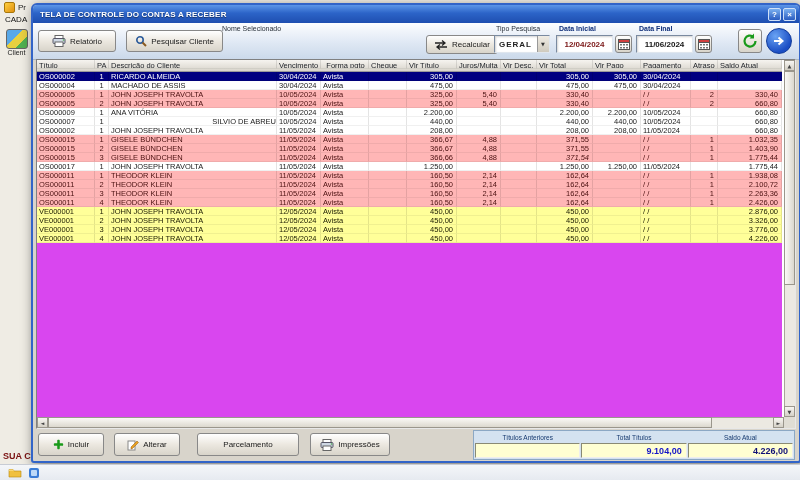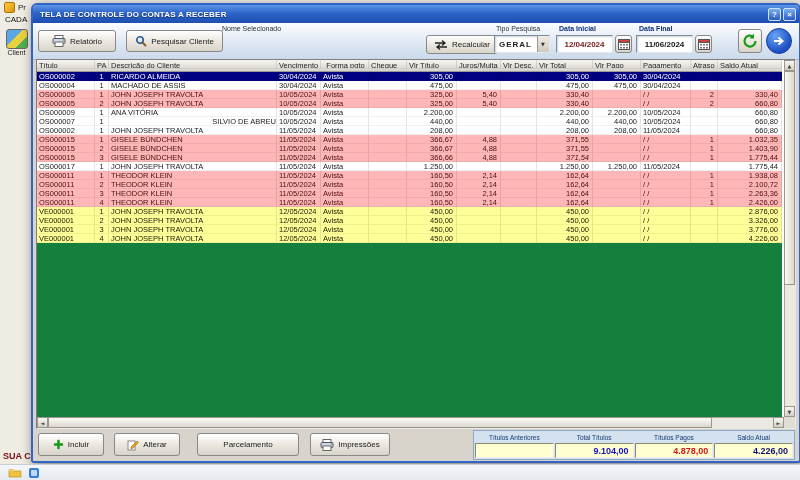--- a/index.html
+++ b/index.html
@@ -54,21 +54,21 @@
   .end-date-label{left:606px;top:2px;}
   .end-date-field{left:603px;top:12px;width:57px;height:18px;}
   .cal2{left:662px;top:12px;width:17px;height:18px;}
   .refresh-button{left:705px;top:6px;width:24px;height:24px;}
   .go-button{left:733px;top:5px;width:26px;height:26px;border-radius:50%;background:radial-gradient(circle at 35% 30%,#6aa4f4,#1b4ec4 70%);border:1px solid #0f3a9a;}
 
   
   .grid{position:absolute;left:3px;right:3px;top:54px;bottom:32px;background:#fff;border:1px solid;border-color:#808080 #e8e8e8 #e8e8e8 #808080;box-sizing:border-box;overflow:hidden;}
   .ghrow{display:flex;height:12px;width:745px;background:linear-gradient(180deg,#f6f4f0,#d8d4cb);border-bottom:1px solid #9a9a9a;box-sizing:border-box;}
   .ghead{font-size:7px;color:#20242a;border-right:1px solid #b0aca2;box-sizing:border-box;padding:1px 0 0 2px;overflow:hidden;white-space:nowrap;height:12px;line-height:10px;}
-  .gbody{position:absolute;top:12px;left:0;width:745px;bottom:11px;overflow:hidden;background:#15803d;}
+  .gbody{position:absolute;top:12px;left:0;width:745px;bottom:11px;overflow:hidden;background:#d946ef;}
   .grow{display:flex;height:9px;}
   .gcell{font-size:7.5px;height:9px;line-height:9px;box-sizing:border-box;padding-left:2px;border-right:1px solid rgba(0,0,0,.10);border-bottom:1px solid rgba(0,0,0,.06);overflow:hidden;white-space:nowrap;}
   .gcell.r{text-align:right;padding-right:3px;padding-left:0;}
   .gcell.c{text-align:center;padding-left:0;}
 
   .vscroll{position:absolute;top:0;right:0;bottom:11px;width:11px;background:#ece9e2;border-left:1px solid #a8a49a;box-sizing:border-box;}
   .hscroll{position:absolute;left:0;right:11px;bottom:0;height:11px;background:#ece9e2;border-top:1px solid #a8a49a;box-sizing:border-box;}
   .sbtn{position:absolute;width:11px;height:11px;background:linear-gradient(180deg,#f8f6f2,#d4d0c6);border:1px solid #9a968c;box-sizing:border-box;font-size:5px;display:flex;align-items:center;justify-content:center;color:#444;font-family:"DejaVu Sans",sans-serif;}
   .hscroll .sbtn.left{left:0;top:-1px;}
   .hscroll .sbtn.right{right:0;top:-1px;}
@@ -591,24 +591,20 @@
       <div class="summary">
           <div class="sumcol">
             <div class="sumlab">Títulos Anteriores</div>
             <div class="sumval" style="color: rgb(16, 16, 120);"></div>
           </div>
           <div class="sumcol">
             <div class="sumlab">Total Títulos</div>
             <div class="sumval" style="color: rgb(21, 21, 200);">9.104,00</div>
           </div>
           <div class="sumcol">
-            <div class="sumlab">Títulos Pagos</div>
-            <div class="sumval" style="color: rgb(208, 24, 24);">4.878,00</div>
-          </div>
-          <div class="sumcol">
             <div class="sumlab">Saldo Atual</div>
             <div class="sumval" style="color: rgb(16, 16, 120);">4.226,00</div>
           </div>
         </div>
     </div>
   </div>
 
   <div class="taskbar">
     <span class="tk-icon">
         <svg width="14" height="11" viewBox="0 0 14 11">

